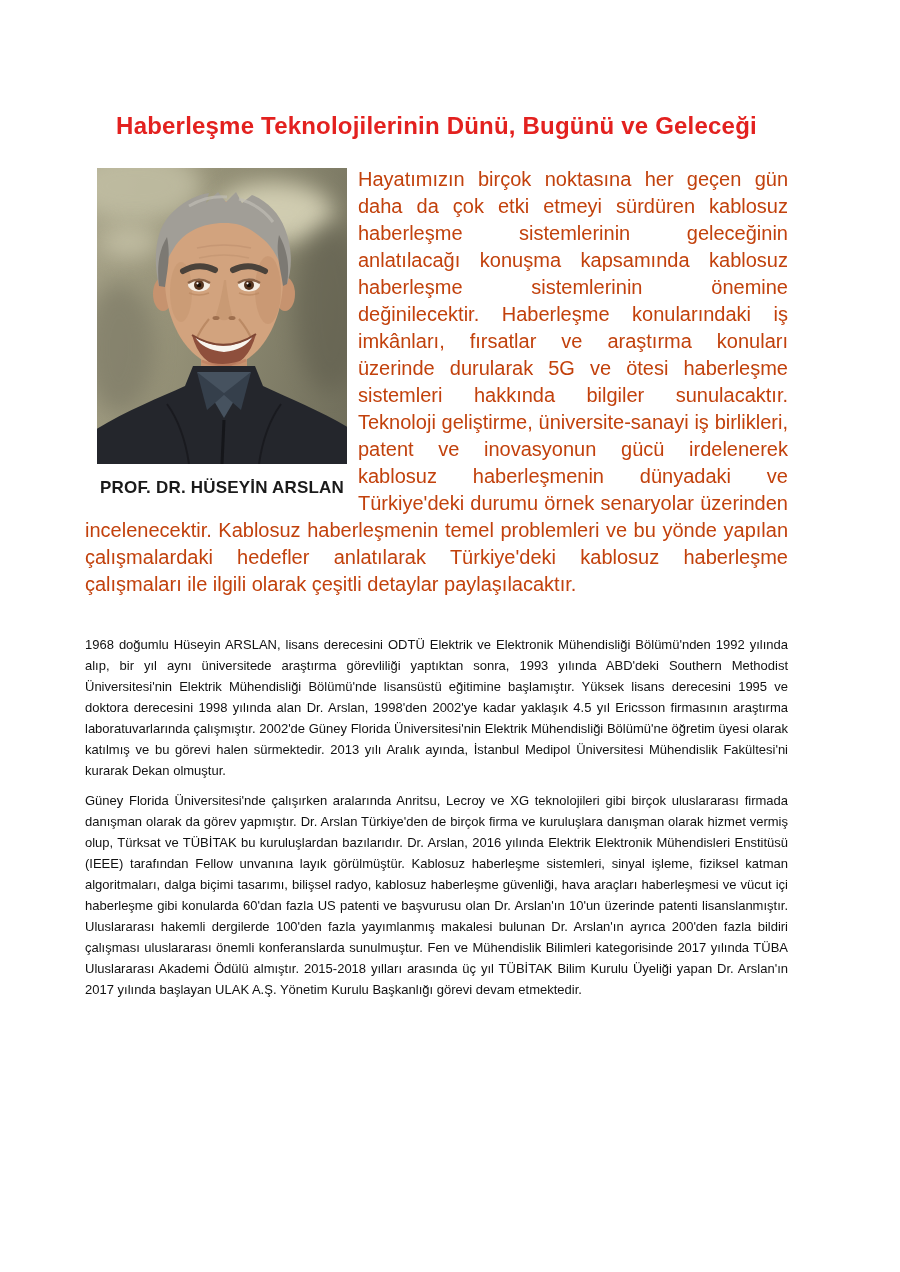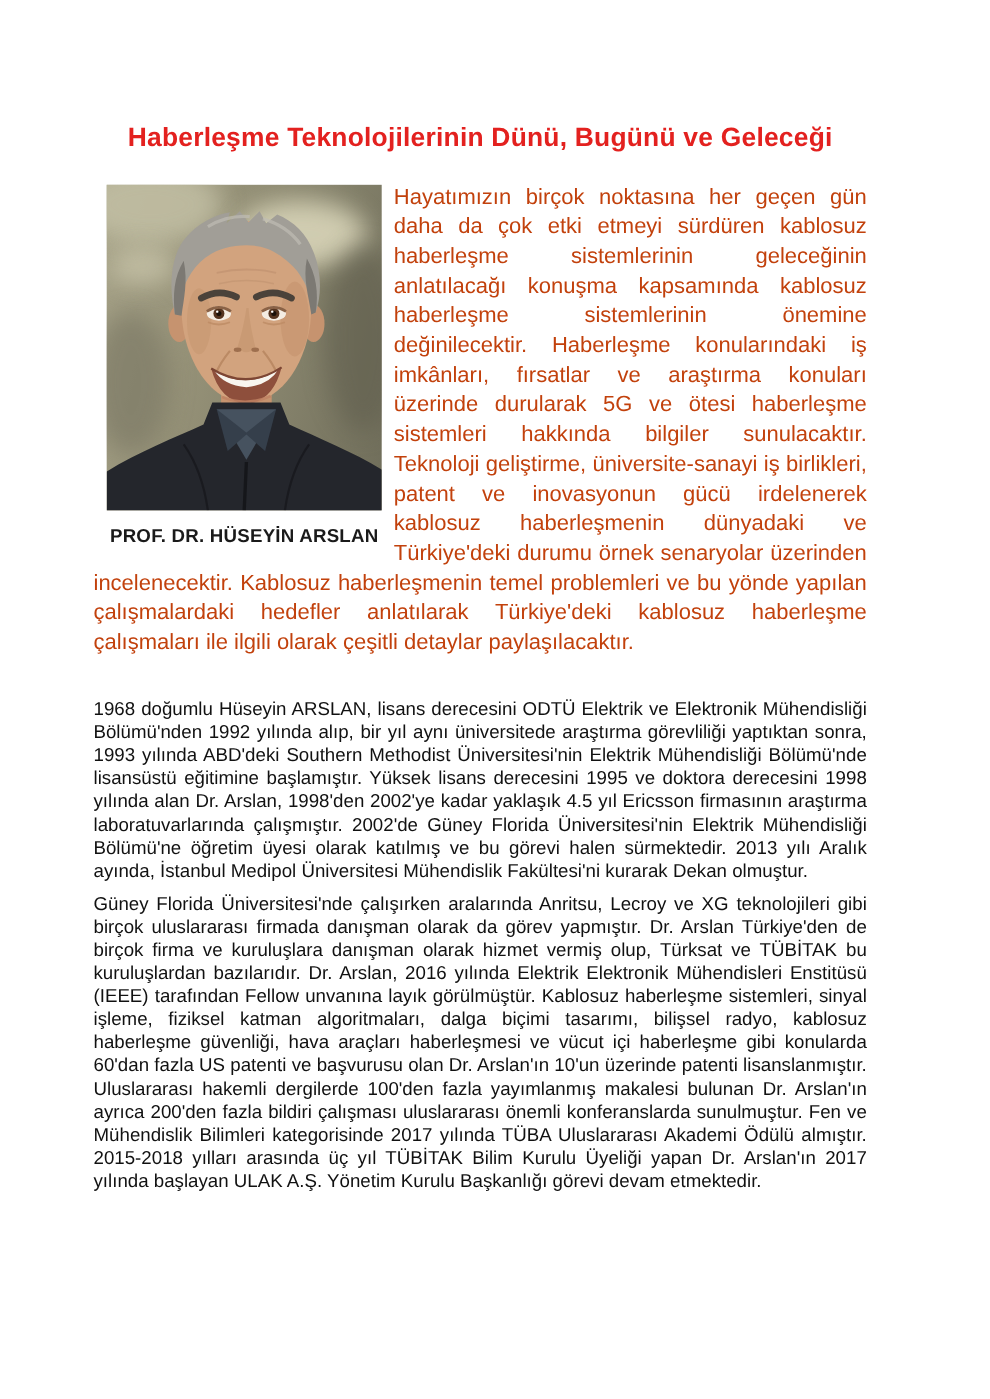--- a/index.html
+++ b/index.html
@@ -56,21 +56,21 @@
     line-height: 27px;
     text-align: justify;
     color: #c2410c;
   }
   .bio-block {
     clear: both;
     margin-top: 36px;
   }
   .bio-p {
     margin: 0 0 9px 0;
-    font-size: 17px;
+    font-size: 13px;
     line-height: 21px;
     text-align: justify;
     color: #111111;
   }
 </style>
 </head>
 <body>
 
 <div class="page">
   <div class="content">

